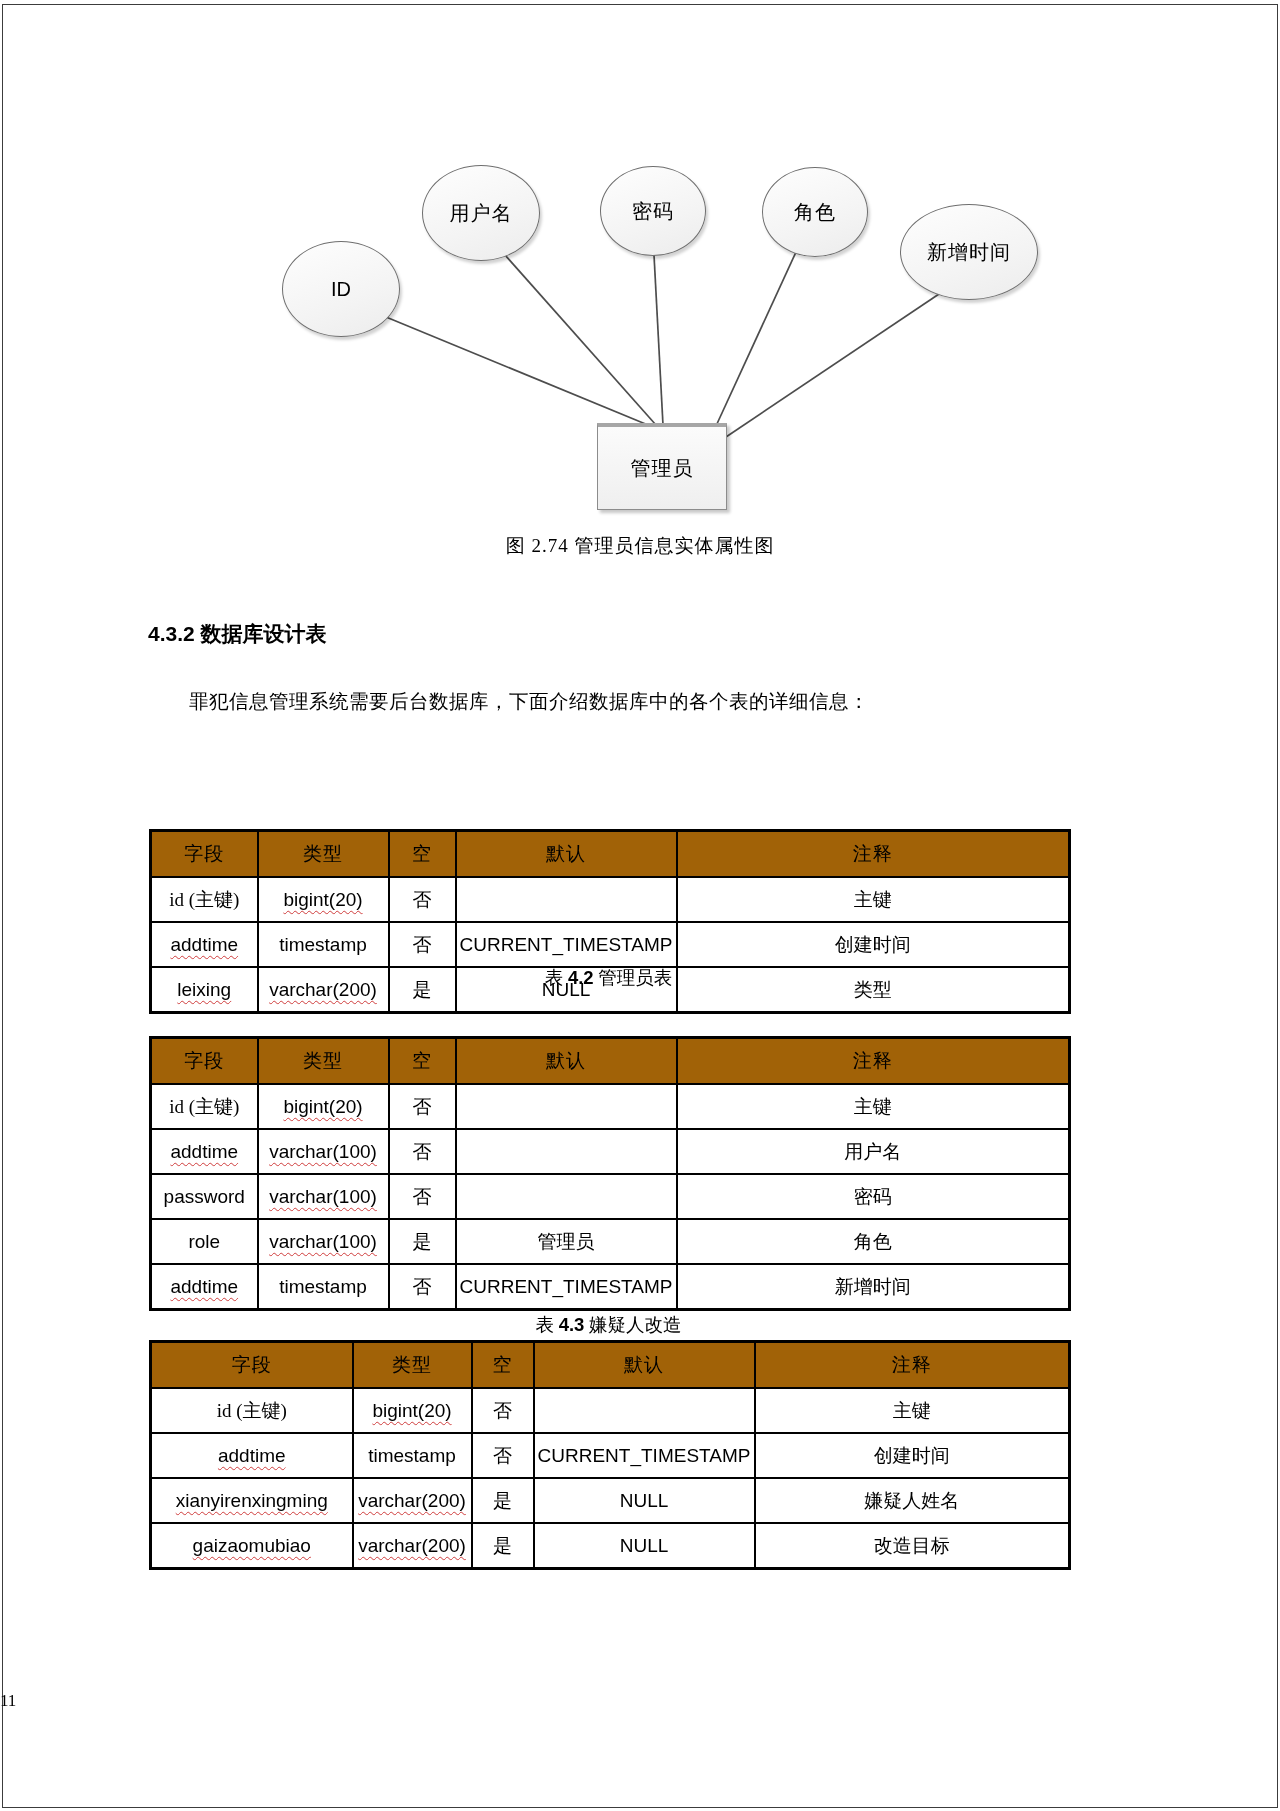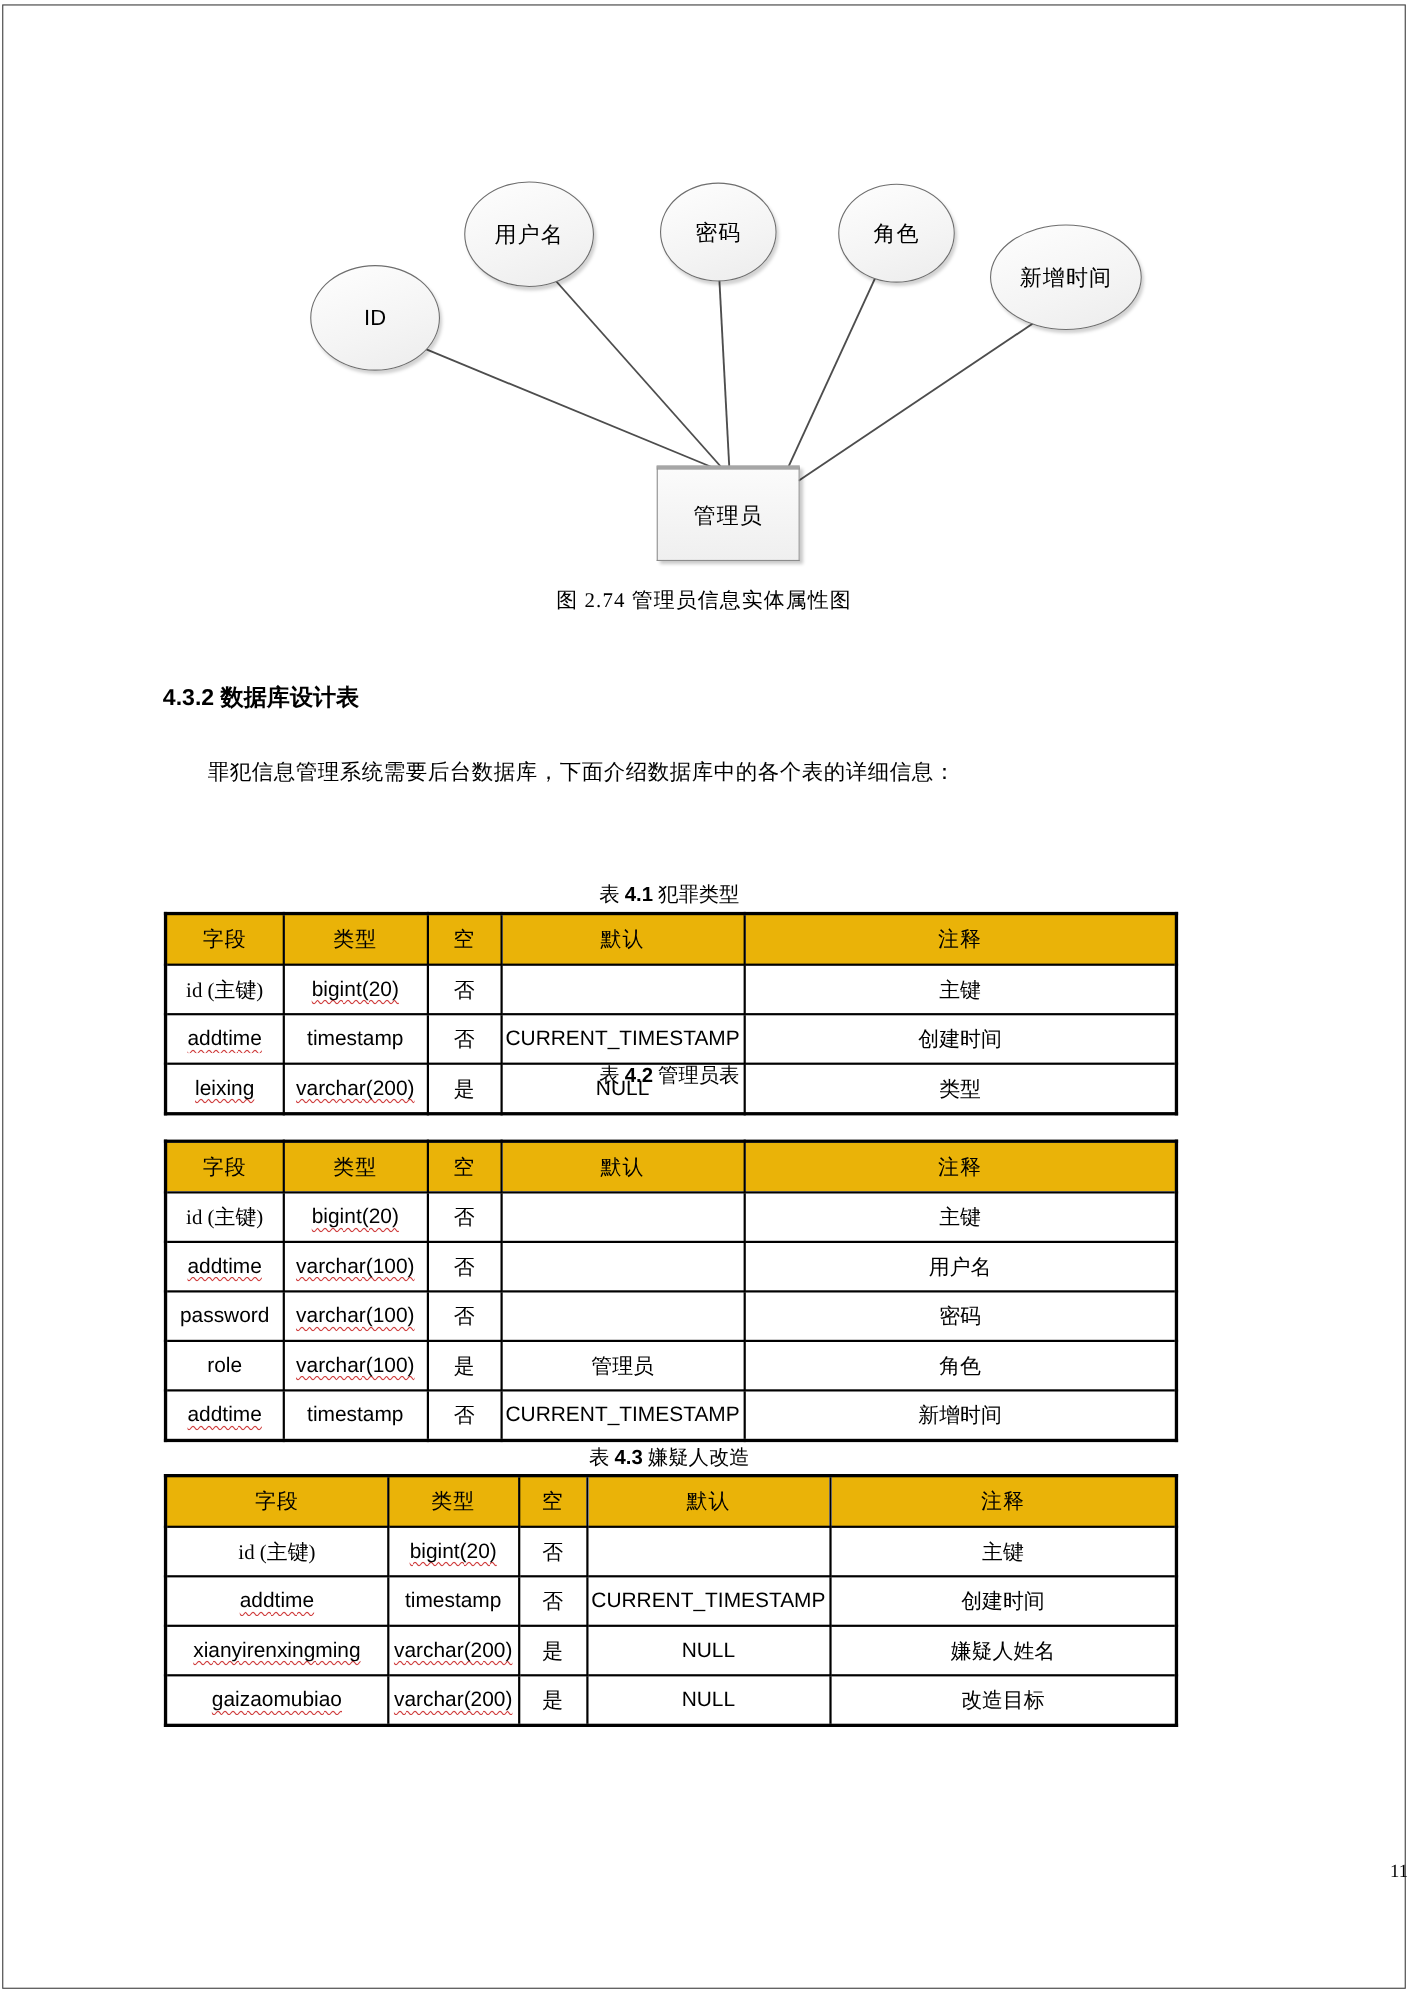--- a/index.html
+++ b/index.html
@@ -49,34 +49,34 @@
   table.dbt{
     position:absolute;left:149px;width:919px;border-collapse:collapse;table-layout:fixed;
     border:3px solid #000;
   }
   .tbl-1{top:829px;} .tbl-2{top:1036px;} .tbl-3{top:1340px;}
   table.dbt th,table.dbt td{
     border:2px solid #000;text-align:center;vertical-align:middle;
     padding:0 2px;overflow:hidden;white-space:nowrap;
   }
   table.dbt th{
-    background:#eab308;font-weight:normal;font-size:19px;height:44px;letter-spacing:1px;
+    background:#a16207;font-weight:normal;font-size:19px;height:44px;letter-spacing:1px;
   }
   table.dbt td{height:43px;font-size:19px;background:#fff;}
   .tbl-2 td{height:44px;}
   .tbl-3 td{height:44px;}
   td.latin{font-family:"Liberation Sans","DejaVu Sans",sans-serif;font-size:17.5px;letter-spacing:0;}
   .sq{
     text-decoration:underline;
     text-decoration-style:wavy;
     text-decoration-color:#cf3d3d;
     text-decoration-thickness:1px;
     text-underline-offset:4px;
   }
-  .page-num{position:absolute;left:0;top:1691px;width:1280px;text-align:right;font-size:17px;font-family:"Liberation Serif","DejaVu Serif",serif;}
+  .page-num{position:absolute;left:0;top:1691px;width:1280px;text-align:left;font-size:17px;font-family:"Liberation Serif","DejaVu Serif",serif;}
 </style>
 </head>
 <body>
 
 <div class="page">
   <div class="frame"></div>
 
   <div class="er">
     <svg width="1280" height="560">
       <line x1="386" y1="317" x2="648" y2="425" stroke="#4d4d4d" stroke-width="1.7"></line>
@@ -104,25 +104,20 @@
         <span>管理员</span>
       </div>
   </div>
 
   <div class="fig-caption">图 2.74 管理员信息实体属性图</div>
 
   <div class="section-heading">4.3.2 数据库设计表</div>
 
   <div class="para">罪犯信息管理系统需要后台数据库，下面介绍数据库中的各个表的详细信息：</div>
 
-  <div class="tbl-caption cap-1">
-    <span>表</span>
-    <span class="cap-num">4.1</span>
-    <span>犯罪类型</span>
-  </div>
   <table class="dbt tbl-1">
     <colgroup>
         <col style="width:107px">
         <col style="width:131px">
         <col style="width:67px">
         <col style="width:221px">
         <col style="width:393px">
       </colgroup>
     <thead>
         <tr>

